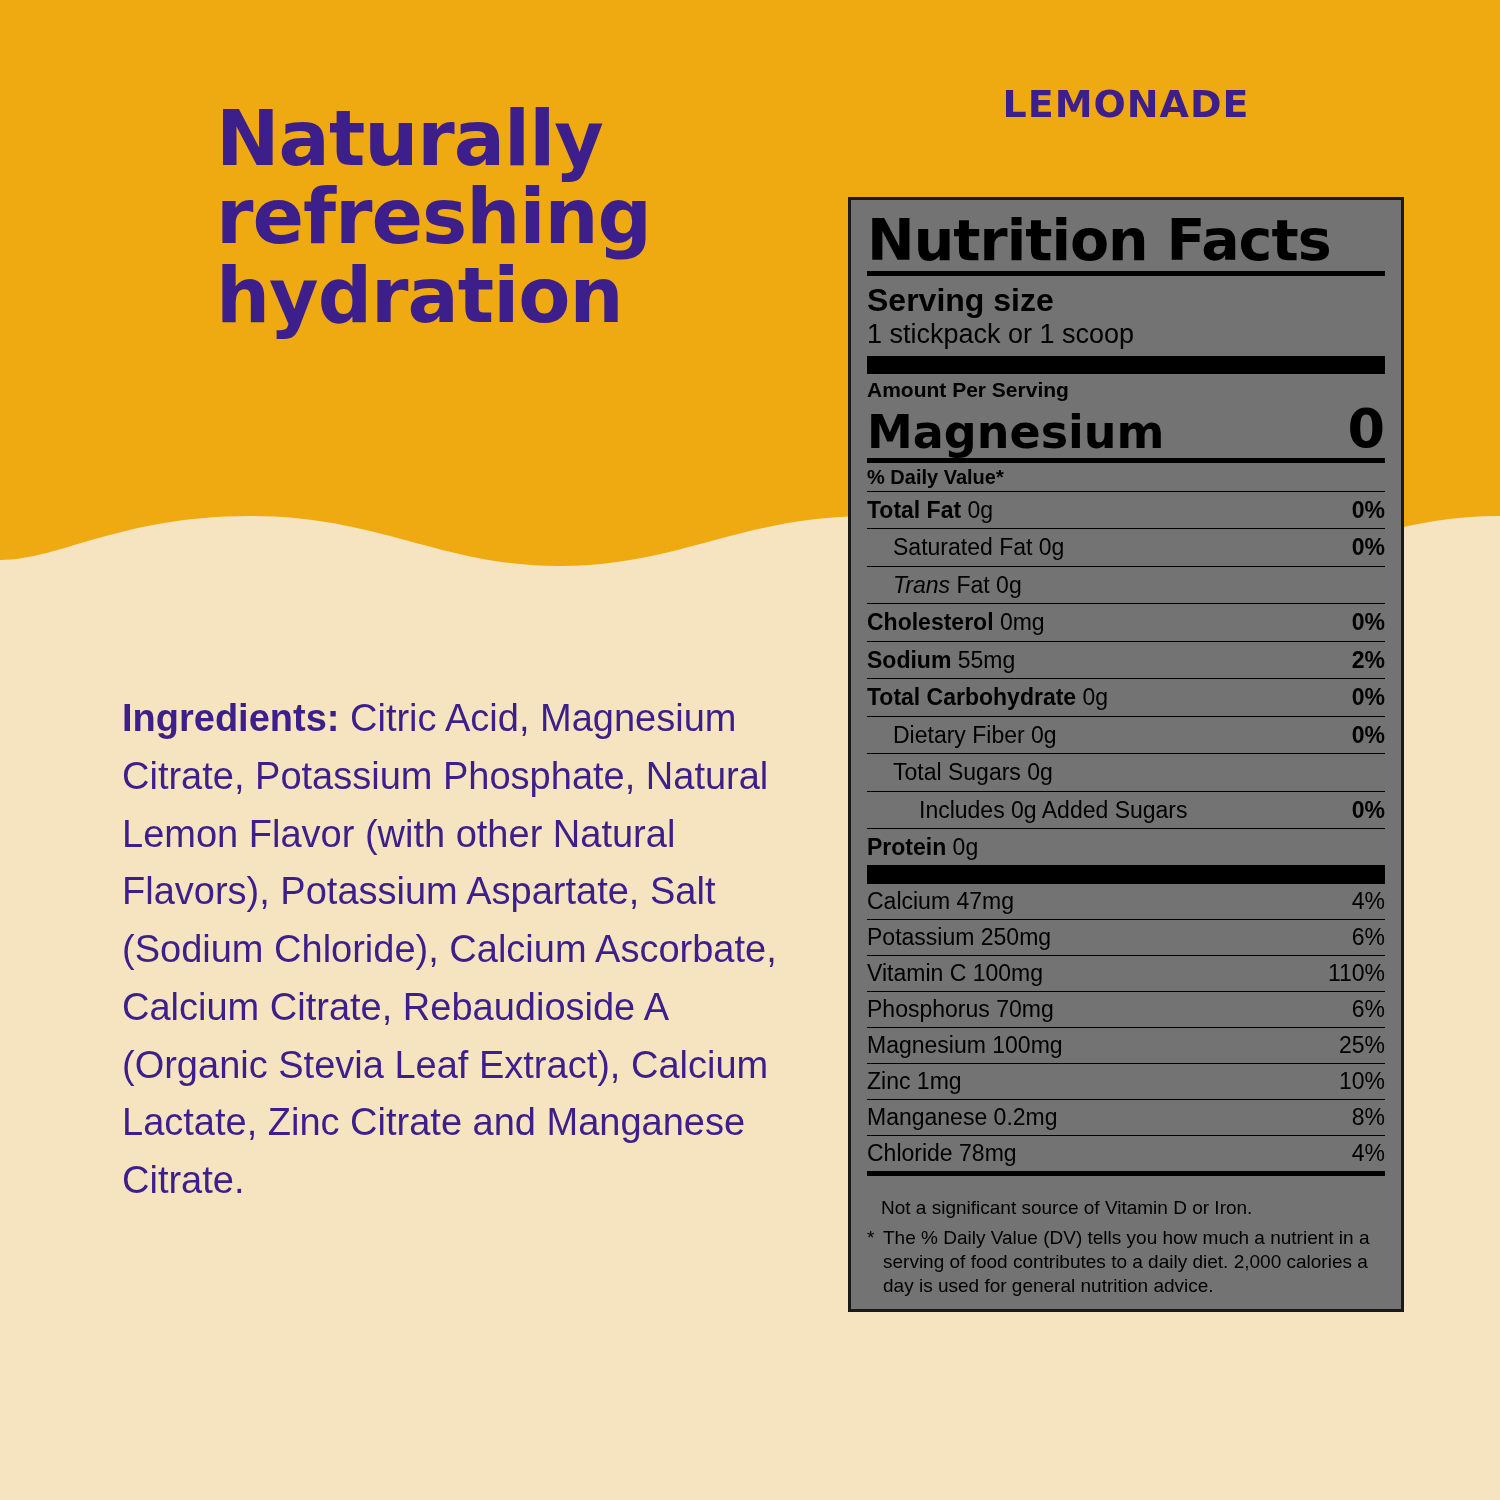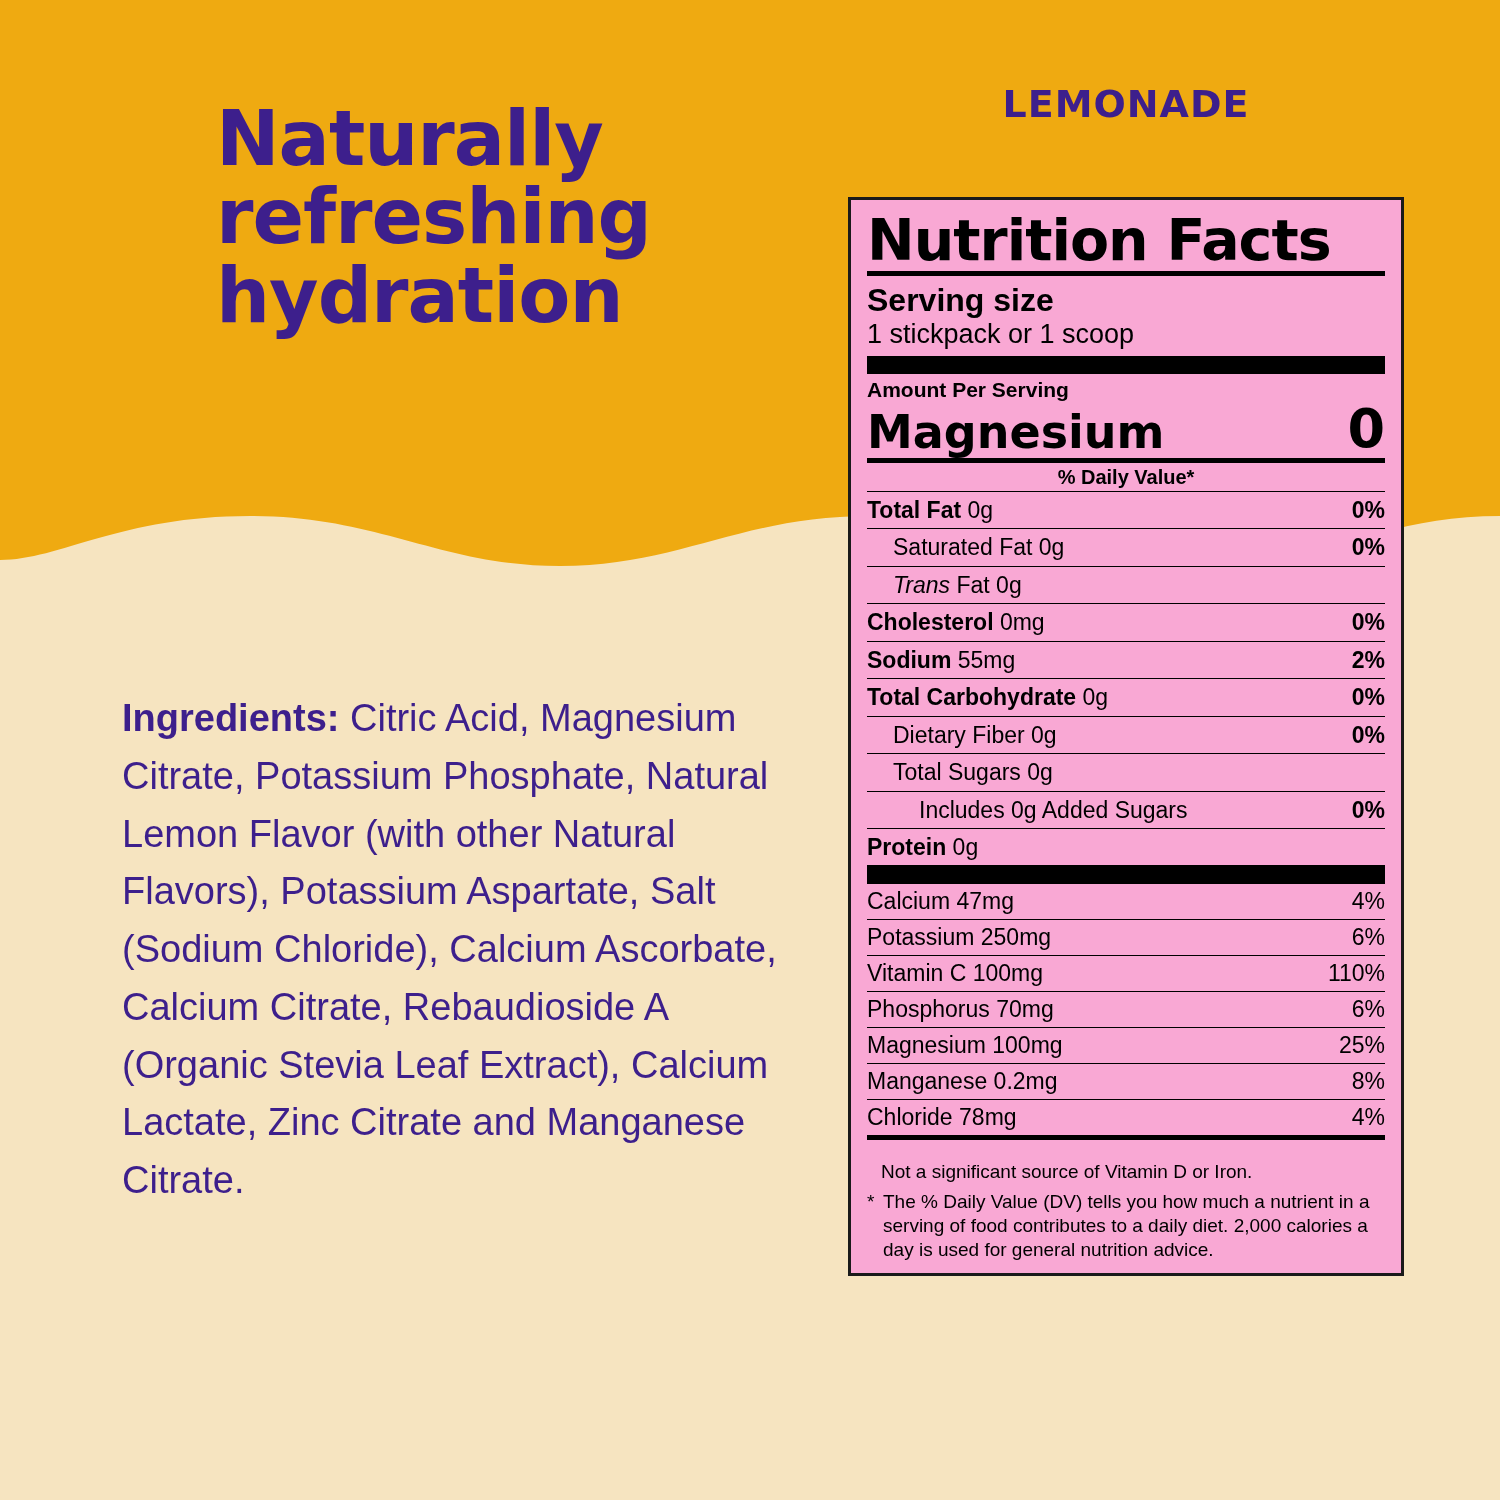--- a/index.html
+++ b/index.html
@@ -69,21 +69,21 @@
   .ingredients .label {
     font-weight: bold;
   }
 
   
   .nfp {
     position: absolute;
     left: 848px;
     top: 197px;
     width: 556px;
-    background: #f9a8d4;
+    background: #737373;
     border: 3px solid #1a1a1a;
     box-sizing: border-box;
     padding: 8px 16px 12px 16px;
     color: #000;
     font-size: 21px;
   }
   .nfp-title {
     font-family: "DejaVu Sans", sans-serif;
     font-weight: bold;
     font-size: 57px;
@@ -123,21 +123,21 @@
     line-height: 1.05;
   }
   .cal-num {
     font-family: "DejaVu Sans", sans-serif;
     font-weight: bold;
     font-size: 54px;
     line-height: 1.0;
   }
 
   .dv-head {
-    text-align: center;
+    text-align: left;
     font-weight: bold;
     font-size: 20px;
     padding: 3px 0 2px 0;
   }
 
   .nrow {
     display: flex;
     justify-content: space-between;
     align-items: baseline;
     padding: 5px 0 5px 0;
@@ -278,20 +278,24 @@
   </div>
   <div class="vrow">
     <div class="name">Phosphorus 70mg</div>
     <div class="dv">6%</div>
   </div>
   <div class="vrow">
     <div class="name">Magnesium 100mg</div>
     <div class="dv">25%</div>
   </div>
   <div class="vrow">
+    <div class="name">Zinc 1mg</div>
+    <div class="dv">10%</div>
+  </div>
+  <div class="vrow">
     <div class="name">Manganese 0.2mg</div>
     <div class="dv">8%</div>
   </div>
   <div class="vrow">
     <div class="name">Chloride 78mg</div>
     <div class="dv">4%</div>
   </div>
 
   <div class="footnote-area">
     <div class="fn-line1">Not a significant source of Vitamin D or Iron.</div>

